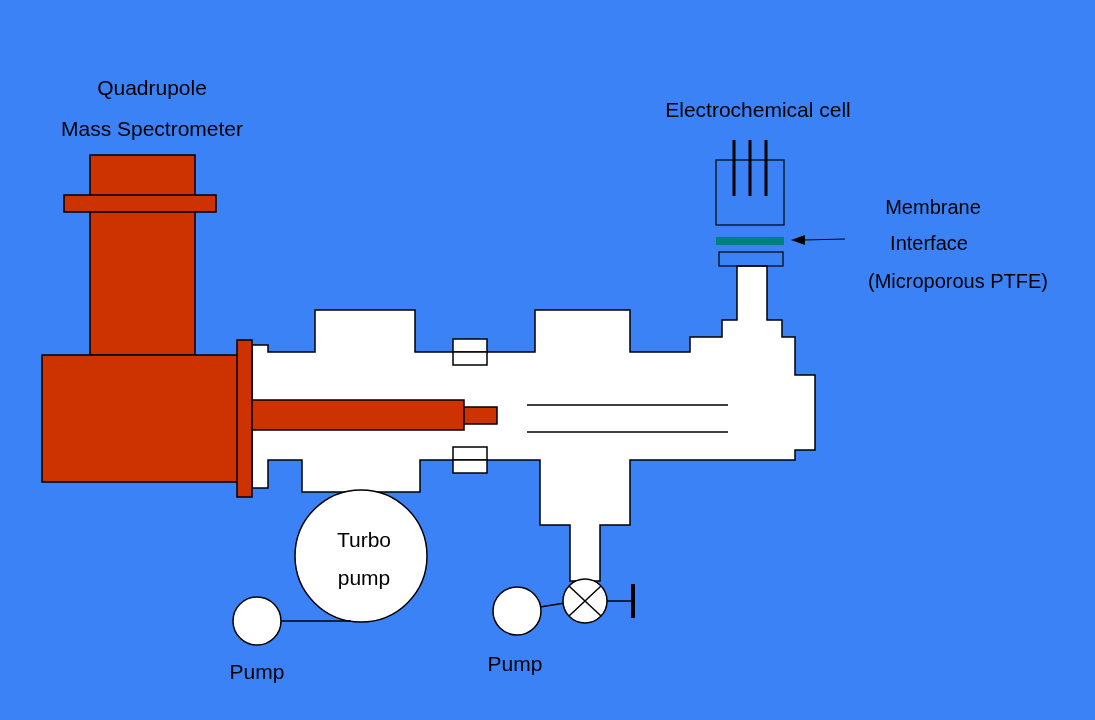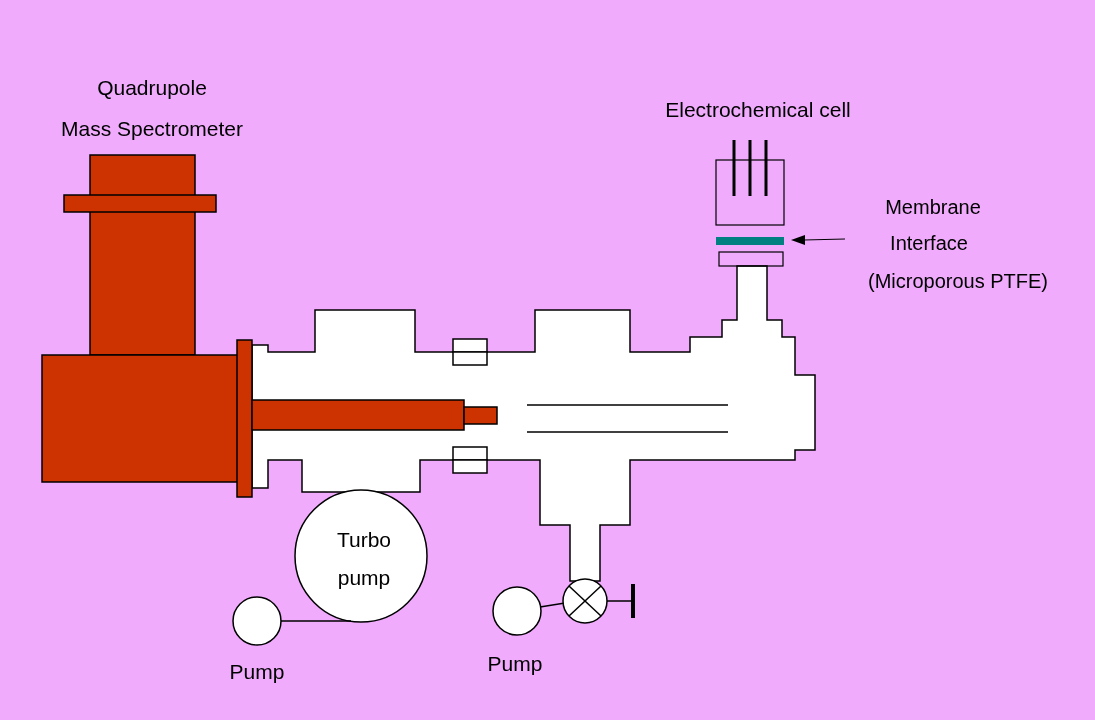--- a/index.html
+++ b/index.html
@@ -1,16 +1,16 @@
 <!DOCTYPE html>
 <html><head>
 <meta charset="utf-8">
 <style>
   html,body{margin:0;padding:0;background:#ffffff;}
-  .canvas{position:relative;width:1095px;height:720px;background:#f0abfc;
+  .canvas{position:relative;width:1095px;height:720px;background:#3b82f6;
           font-family:"Liberation Sans",sans-serif;overflow:hidden;}
   svg{display:block;}
   .ln{stroke:#000000;stroke-width:1.5;fill:none;}
   .outlined{stroke:#000000;stroke-width:1.5;}
   .thinln{stroke:#000000;stroke-width:1.2;fill:none;}
   .electrode{stroke:#000000;stroke-width:3;fill:none;}
   text{font-family:"Liberation Sans",sans-serif;fill:#000000;}
   .t21{font-size:21px;}
   .t20{font-size:20px;}
 </style>

